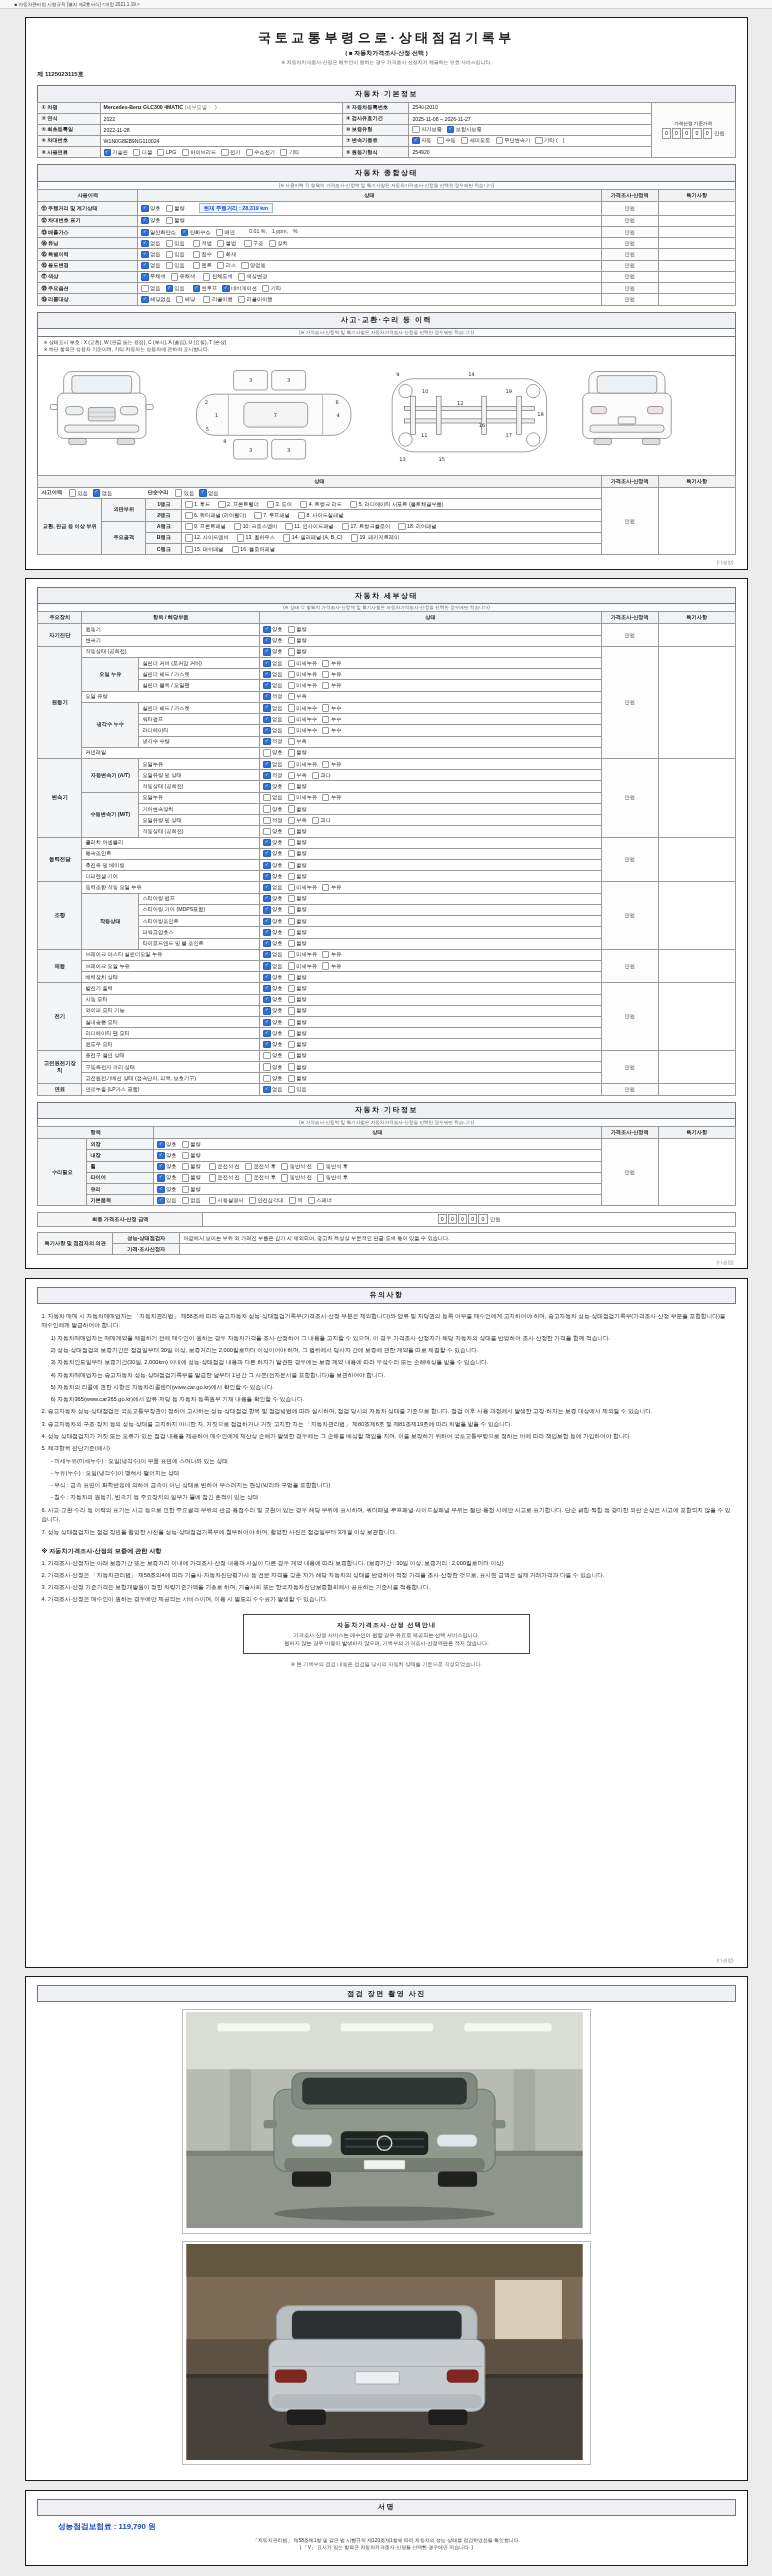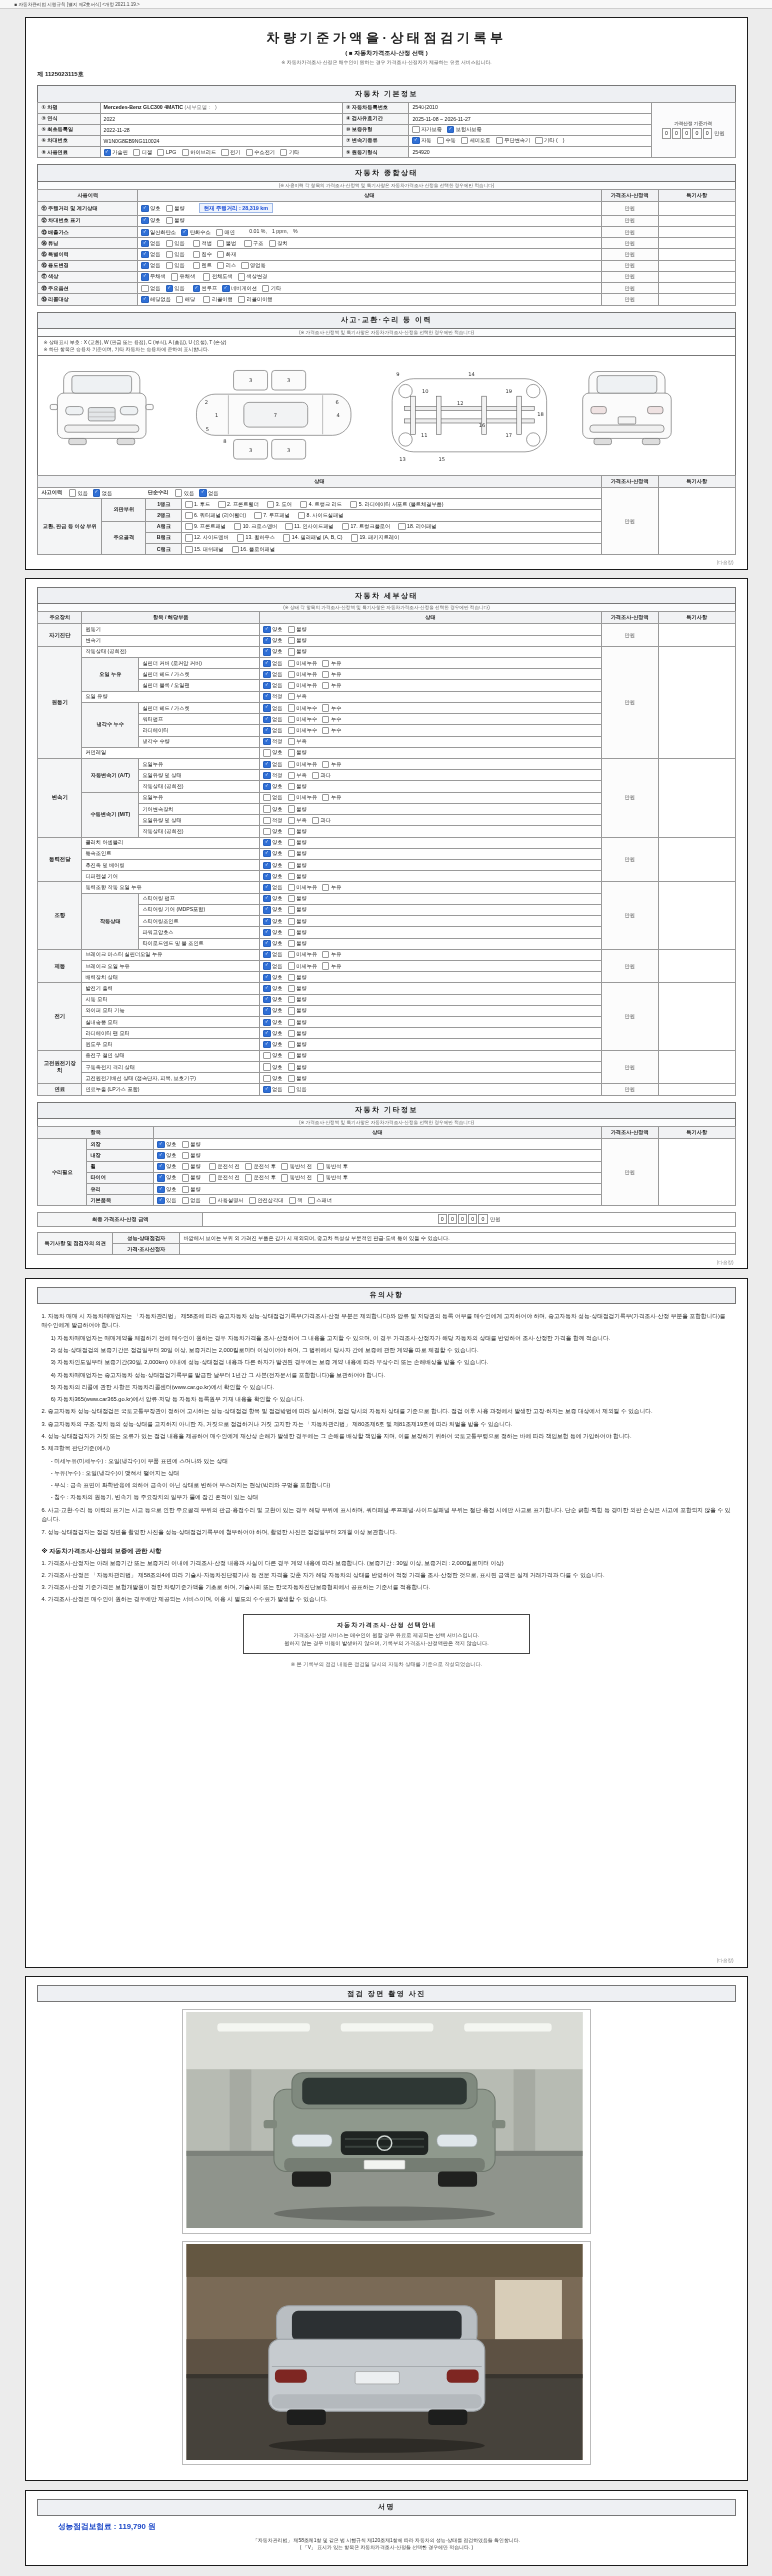--- a/index.html
+++ b/index.html
@@ -49,21 +49,21 @@
   .unit{font-size:5.2px;color:#444;margin-left:1.5px;}
 </style>
 </head>
 <body>
 
 <div class="top-note">
   <span>■ 자동차관리법 시행규칙 [별지 제2호서식] &lt;개정 2021.1.19.&gt;</span>
 </div>
 
 <div class="panel">
-  <div class="doc-title">차량기준가액을·상태점검기록부</div>
+  <div class="doc-title">국토교통부령으로·상태점검기록부</div>
   <div class="doc-sub">( ■ 자동차가격조사·산정 선택 )</div>
   <div class="doc-sub2">※ 자동차가격조사·산정은 매수인이 원하는 경우 가격조사·산정자가 제공하는 유료 서비스입니다.</div>
   <div class="doc-no">제 1125023115호</div>
 
   <div class="sec-h">자동차 기본정보</div>
   <table class="frm">
     <colgroup>
         <col style="width:57px">
         <col style="width:222px">
         <col style="width:61px">

